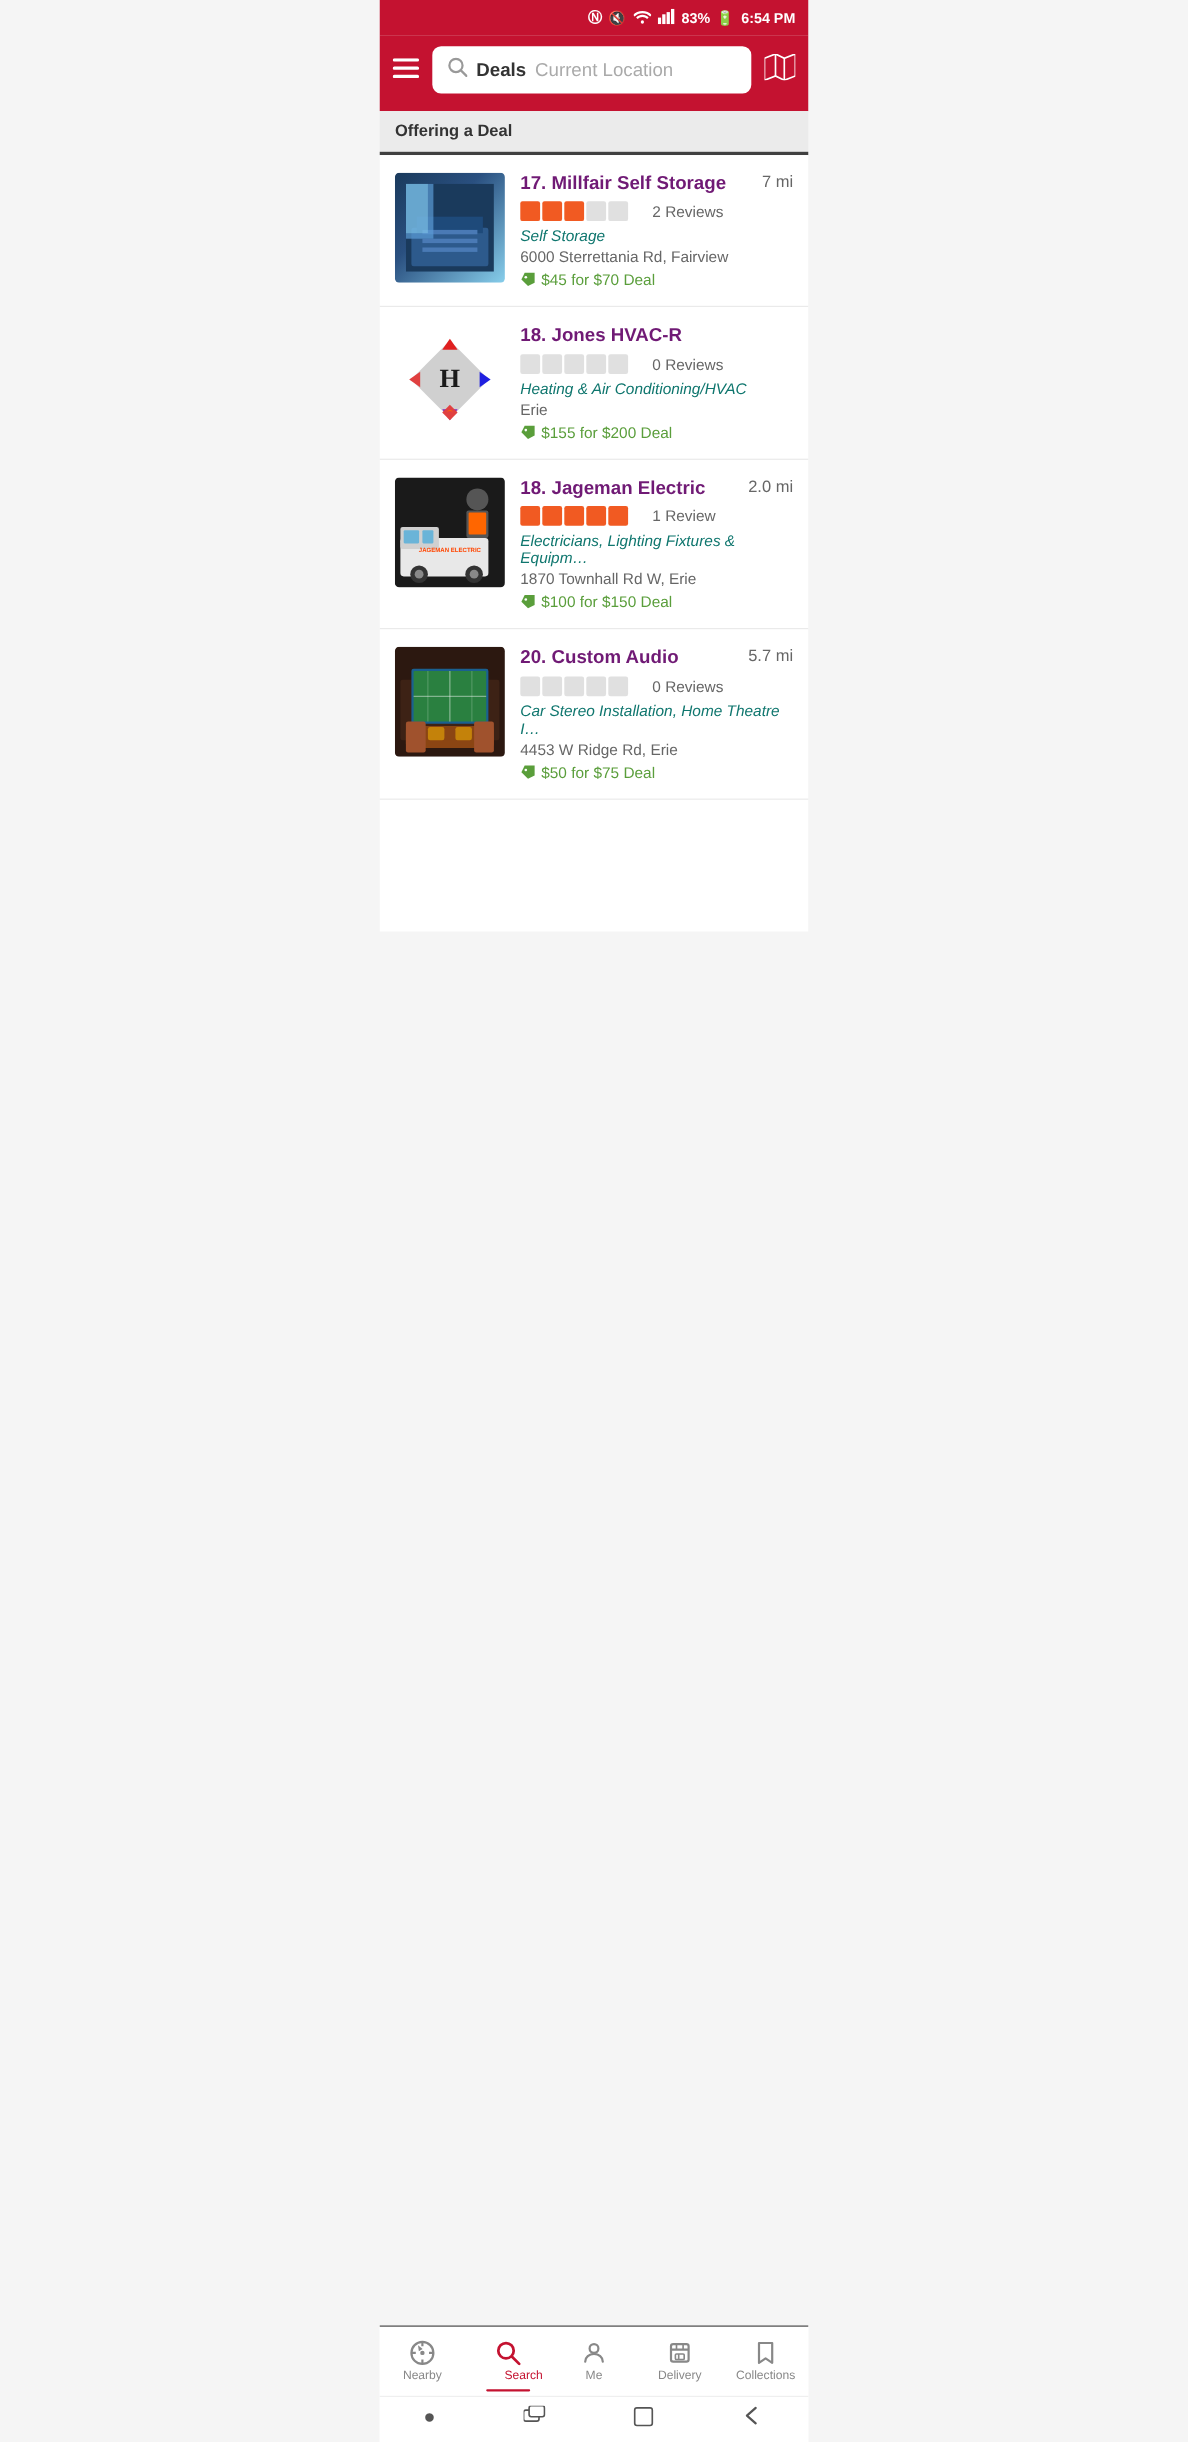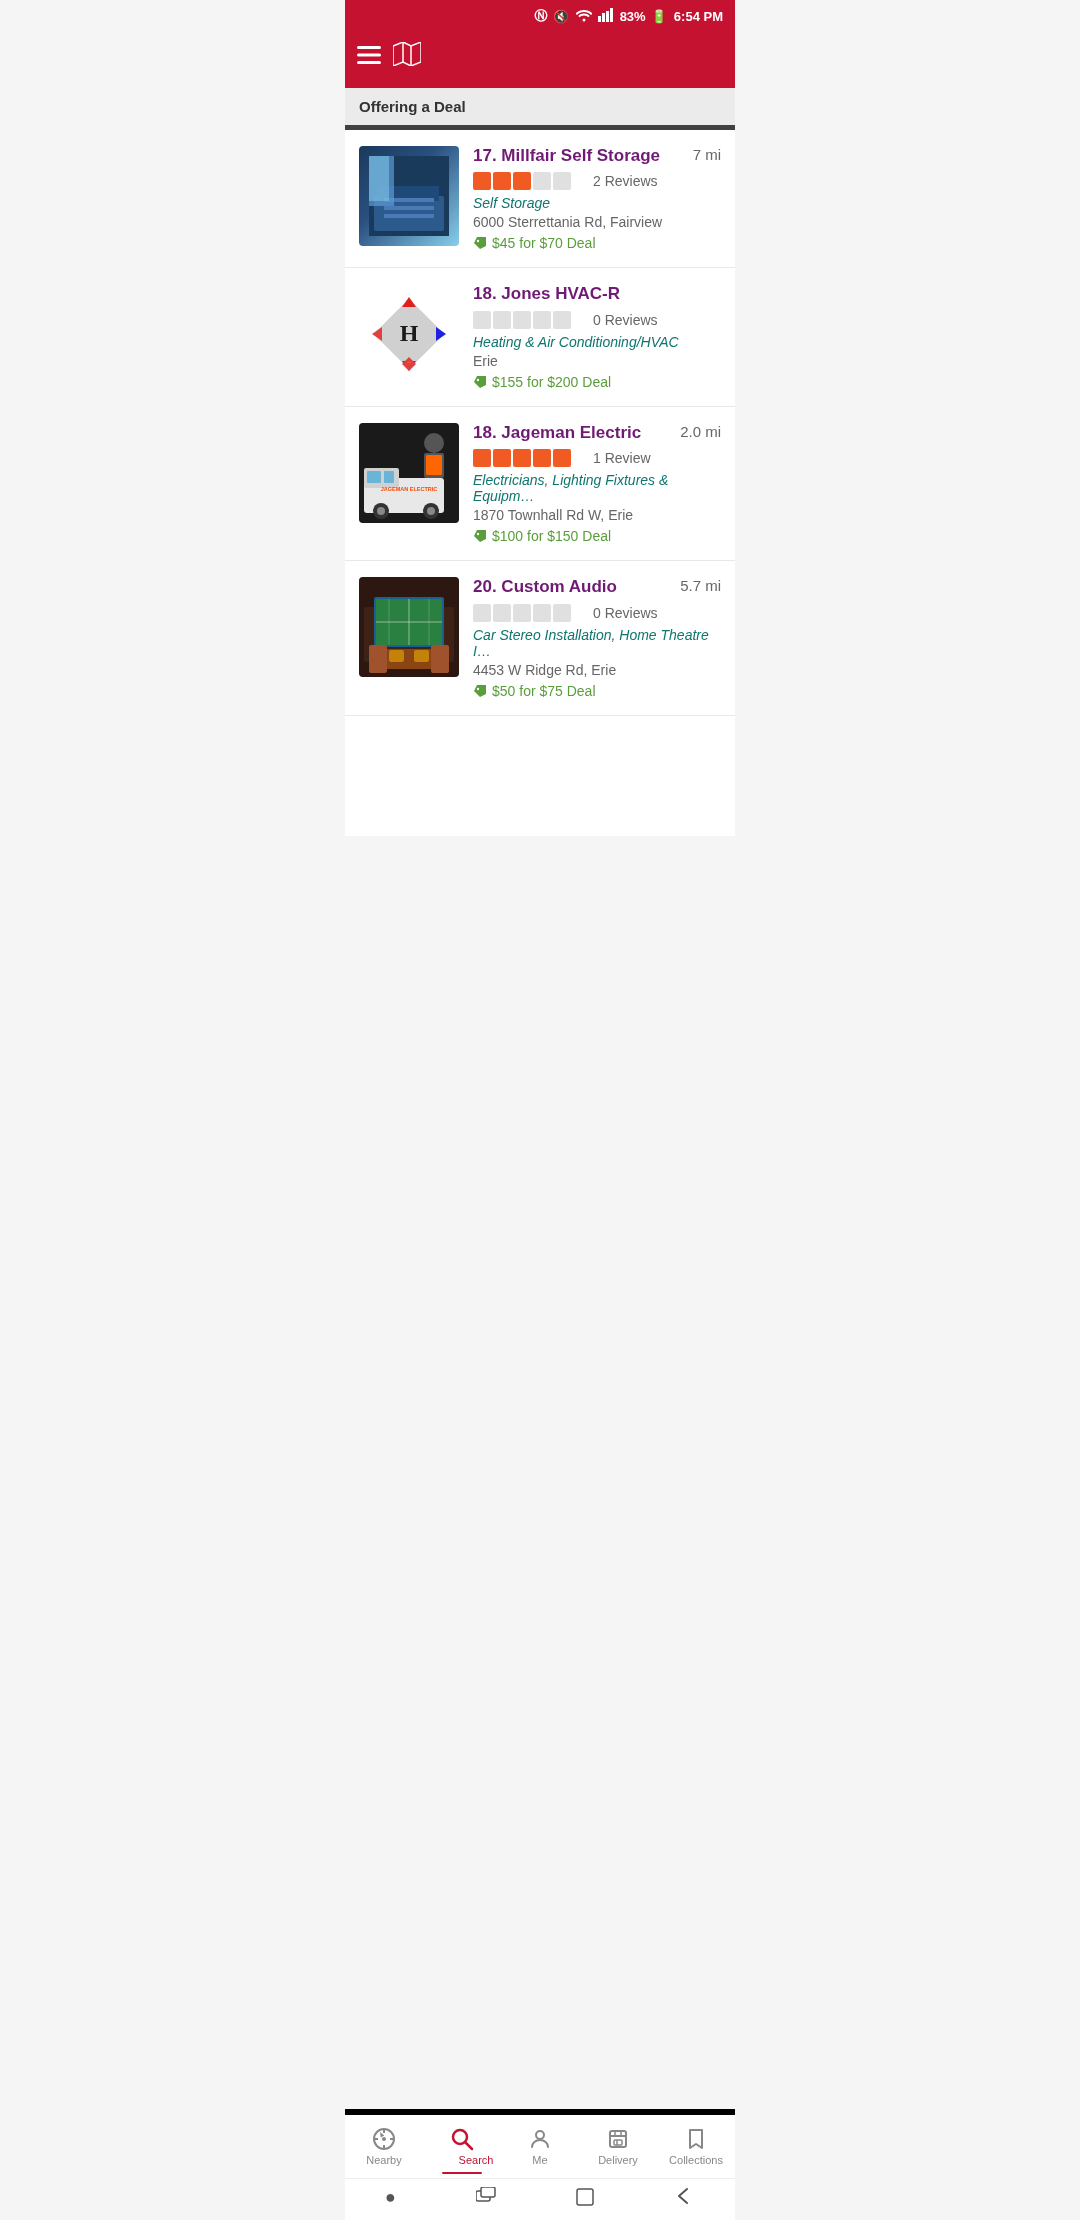--- a/index.html
+++ b/index.html
@@ -71,21 +71,21 @@
       flex-shrink: 0;
     }
 
     
     .section-header {
       background: #ebebeb;
       padding: 10px 14px;
       font-size: 15px;
       font-weight: 600;
       color: #333;
-      border-bottom: 5px solid #404040;
+      border-bottom: 3px solid #404040;
     }
 
     
     .business-list {
       background: white;
     }
     .business-item {
       display: flex;
       padding: 16px 14px;
       border-bottom: 1px solid #e8e8e8;
@@ -186,21 +186,21 @@
     }
 
     
     .bottom-nav {
       position: fixed;
       bottom: 0;
       left: 50%;
       transform: translateX(-50%);
       width: 390px;
       background: white;
-      border-top: 6px solid #000000;
+      border-top: 1px solid #000000;
       display: flex;
       padding: 8px 0 4px;
     }
     .nav-item {
       flex: 1;
       display: flex;
       flex-direction: column;
       align-items: center;
       gap: 3px;
       cursor: pointer;
@@ -253,20 +253,30 @@
 </div>
 
 <div class="header">
   <div class="hamburger-icon">
     <svg width="24" height="18" viewBox="0 0 24 18" fill="white">
       <rect y="0" width="24" height="3" rx="1.5"></rect>
       <rect y="7.5" width="24" height="3" rx="1.5"></rect>
       <rect y="15" width="24" height="3" rx="1.5"></rect>
     </svg>
   </div>
+  <div class="search-bar">
+    <div class="search-icon-inner">
+      <svg width="18" height="18" viewBox="0 0 18 18" fill="none">
+        <circle cx="7.5" cy="7.5" r="6" stroke="#999" stroke-width="2"></circle>
+        <line x1="12" y1="12" x2="17" y2="17" stroke="#999" stroke-width="2" stroke-linecap="round"></line>
+      </svg>
+    </div>
+    <span class="search-text-bold">Deals</span>
+    <span class="search-text-light">Current Location</span>
+  </div>
   <div class="map-icon">
     <svg width="28" height="24" viewBox="0 0 28 24" fill="none">
       <polygon points="0,4 10,0 18,4 28,0 28,20 18,24 10,20 0,24" stroke="white" stroke-width="1.5" fill="none"></polygon>
       <line x1="10" y1="0" x2="10" y2="20" stroke="white" stroke-width="1.5"></line>
       <line x1="18" y1="4" x2="18" y2="24" stroke="white" stroke-width="1.5"></line>
     </svg>
   </div>
 </div>
 
 <div class="section-header">Offering a Deal</div>

